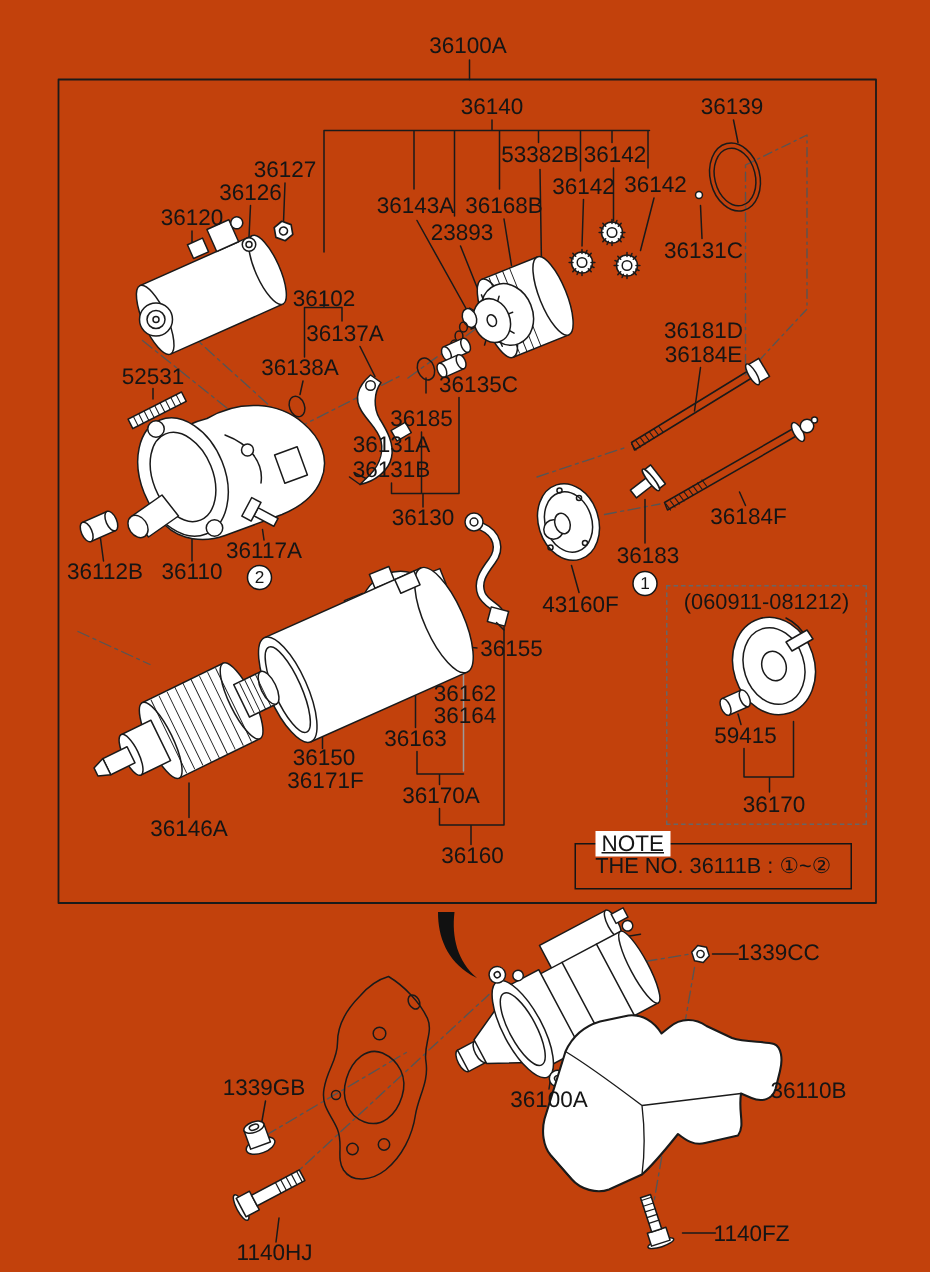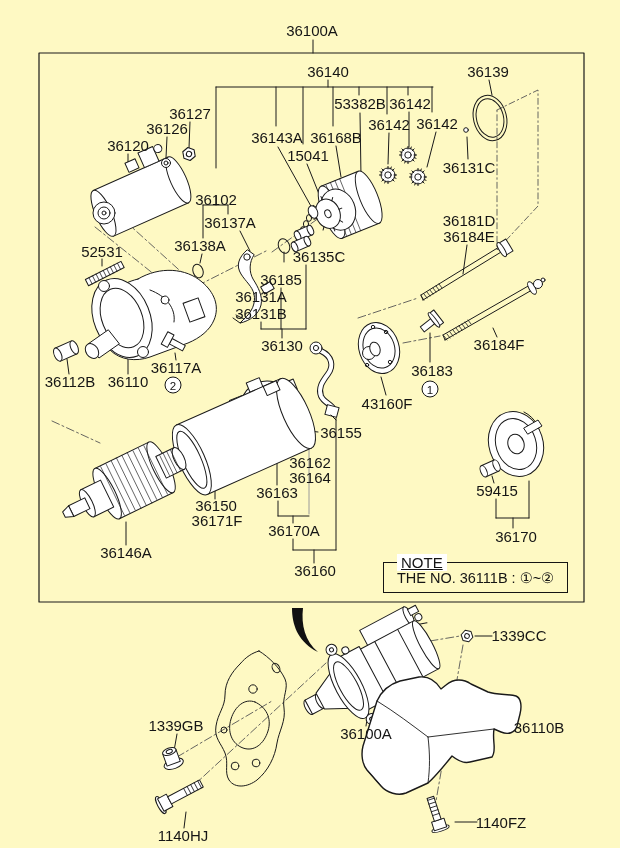--- a/index.html
+++ b/index.html
@@ -1,16 +1,16 @@
 <!DOCTYPE html>
 <html><head>
 <meta charset="utf-8">
 <style>
   html,body{margin:0;padding:0;background:#fff;}
-  .stage{position:relative;width:620px;height:848px;background:#fef9c3;overflow:hidden;
+  .stage{position:relative;width:620px;height:848px;background:#c2410c;overflow:hidden;
          font-family:"Liberation Sans",sans-serif;}
   .stage svg{position:absolute;left:0;top:0;}
   .pl{position:absolute;transform:translate(-50%,-50%);font-size:15px;line-height:1.05;
       color:#151515;white-space:nowrap;}
   .callout{position:absolute;transform:translate(-50%,-50%);width:17px;height:17px;
       border:1.4px solid #151515;border-radius:50%;display:flex;align-items:center;
       justify-content:center;font-size:11.5px;color:#151515;background:#fff;box-sizing:border-box;}
   .notebox{position:absolute;left:383px;top:562px;width:185px;height:31px;
       border:1.4px solid #151515;box-sizing:border-box;}
   .notebox .ntitle{position:absolute;left:13px;top:-9px;background:#fff;padding:0 4px;
@@ -344,21 +344,21 @@
 <div class="pl" style="left:488px;top:72px">36139</div>
 <div class="pl" style="left:360px;top:104px">53382B</div>
 <div class="pl" style="left:410px;top:104px">36142</div>
 <div class="pl" style="left:389px;top:125px">36142</div>
 <div class="pl" style="left:437px;top:124px">36142</div>
 <div class="pl" style="left:190px;top:114px">36127</div>
 <div class="pl" style="left:167px;top:129px">36126</div>
 <div class="pl" style="left:277px;top:138px">36143A</div>
 <div class="pl" style="left:336px;top:138px">36168B</div>
 <div class="pl" style="left:128px;top:146px">36120</div>
-<div class="pl" style="left:308px;top:156px">15041</div>
+<div class="pl" style="left:308px;top:156px">23893</div>
 <div class="pl" style="left:469px;top:168px">36131C</div>
 <div class="pl" style="left:216px;top:200px">36102</div>
 <div class="pl" style="left:469px;top:221px">36181D</div>
 <div class="pl" style="left:469px;top:237px">36184E</div>
 <div class="pl" style="left:230px;top:223px">36137A</div>
 <div class="pl" style="left:200px;top:246px">36138A</div>
 <div class="pl" style="left:102px;top:252px">52531</div>
 <div class="pl" style="left:319px;top:257px">36135C</div>
 <div class="pl" style="left:281px;top:280px">36185</div>
 <div class="pl" style="left:261px;top:297px">36131A</div>
@@ -389,14 +389,17 @@
 <div class="pl" style="left:501px;top:823px">1140FZ</div>
 
 <div class="callout" style="left:430px;top:389px">1</div>
 <div class="callout" style="left:173px;top:385px">2</div>
 
 <div class="notebox">
   <span class="ntitle">NOTE</span>
   <span class="ntext">THE NO. 36111B : ①~②</span>
 </div>
 
-
+<div class="datebox">
+  <div class="dtitle">(060911-081212)</div>
 </div>
 
+</div>
+
 </body></html>

